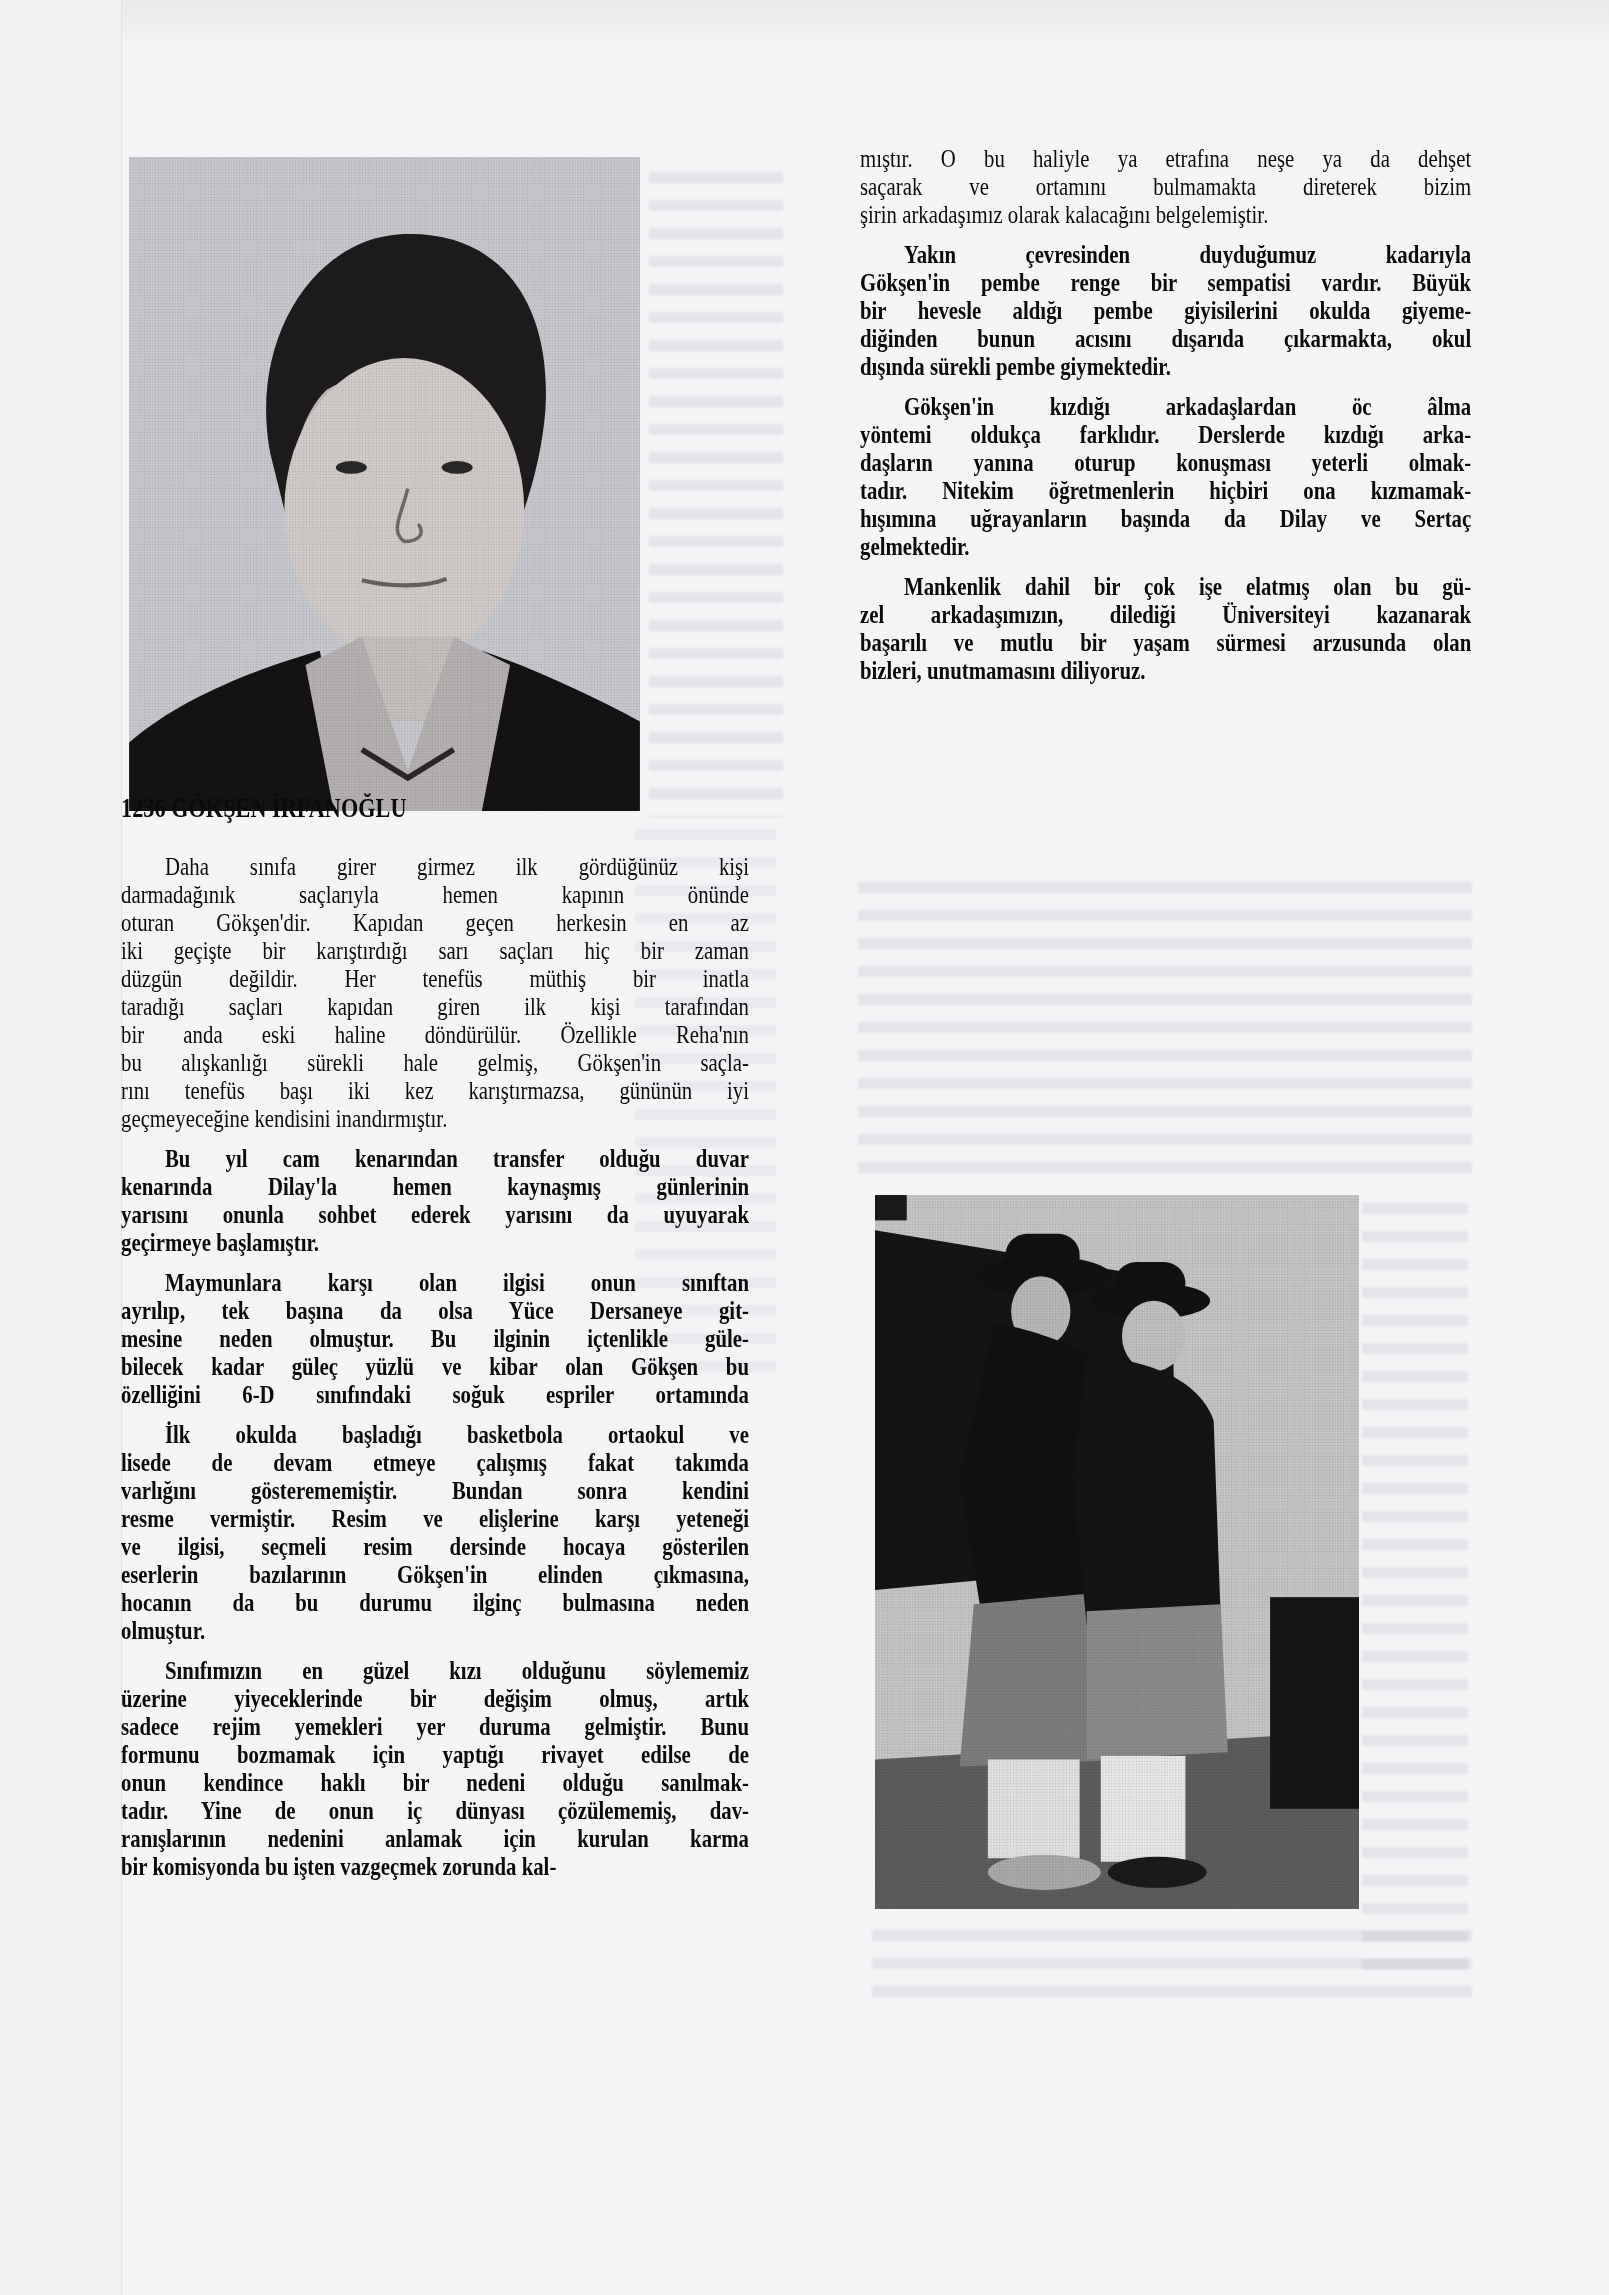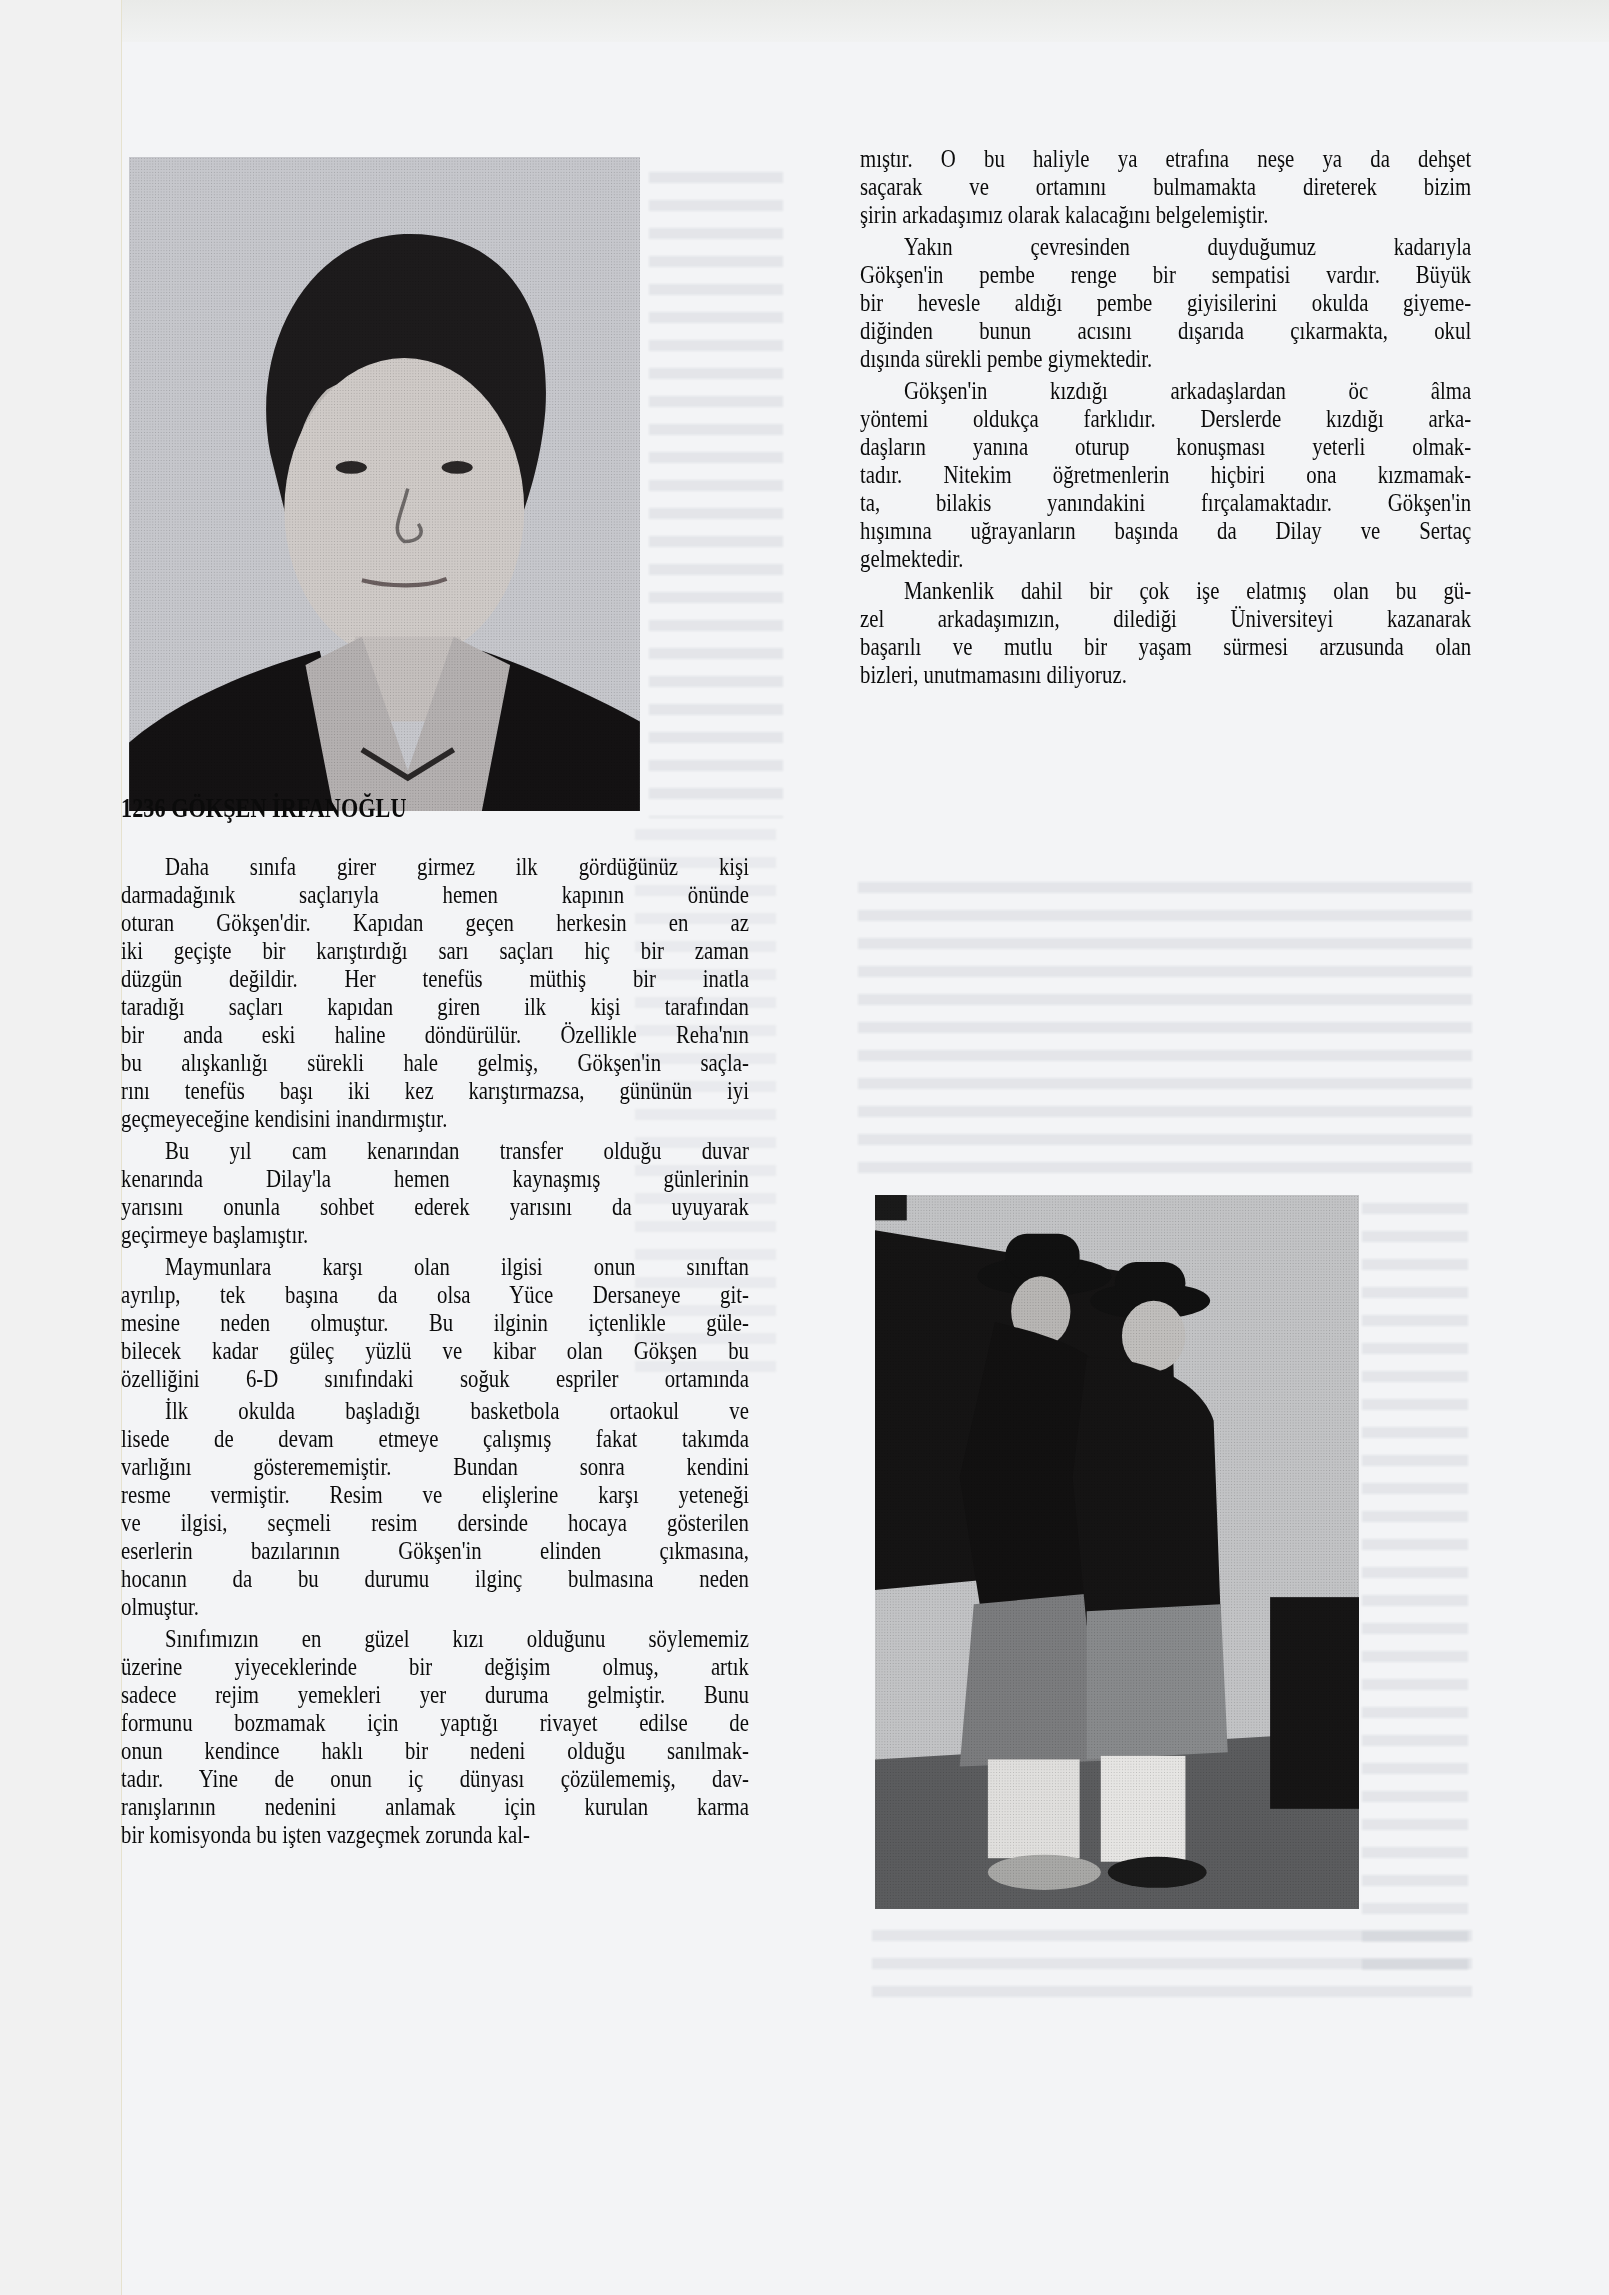--- a/index.html
+++ b/index.html
@@ -45,21 +45,21 @@
   .para { margin: 0; }
   .line {
     display: block; height: 28px; line-height: 28px; font-size: 26px;
     white-space: nowrap; overflow: visible;
   }
   .line-inner {
     display: inline-block; transform-origin: left center;
   }
   .line.justify .line-inner { width: 100%; text-align: justify; text-align-last: justify; }
   .line.indent .line-inner { padding-left: 55px; box-sizing: border-box; }
-  .para + .para { margin-top: 4px; }
+  .para + .para { margin-top: 12px; font-weight: bold; }
 
   .photo {
     position: absolute; overflow: hidden;
   }
   .photo-portrait {
     left: 129px; top: 157px; width: 511px; height: 654px;
     background:
       radial-gradient(ellipse 162px 212px at 50% 42%, #c9c4c0 0%, #b9b5b2 55%, rgba(0,0,0,0) 72%),
       #c6c7cc;
   }
@@ -200,21 +200,20 @@
         <span class="line justify"><span class="line-inner" style="width: 764px; text-align: justify; text-align-last: justify; transform: scaleX(0.8);">Gökşen'in pembe renge bir sempatisi vardır. Büyük</span></span>
         <span class="line justify"><span class="line-inner" style="width: 764px; text-align: justify; text-align-last: justify; transform: scaleX(0.8);">bir hevesle aldığı pembe giyisilerini okulda giyeme-</span></span>
         <span class="line justify"><span class="line-inner" style="width: 764px; text-align: justify; text-align-last: justify; transform: scaleX(0.8);">diğinden bunun acısını dışarıda çıkarmakta, okul</span></span>
         <span class="line"><span class="line-inner" style="width: auto; text-align: left; transform: scaleX(0.8);">dışında sürekli pembe giymektedir.</span></span>
       </div>
       <div class="para">
         <span class="line justify indent"><span class="line-inner" style="width: 764px; text-align: justify; text-align-last: justify; transform: scaleX(0.8);">Gökşen'in kızdığı arkadaşlardan öc âlma</span></span>
         <span class="line justify"><span class="line-inner" style="width: 764px; text-align: justify; text-align-last: justify; transform: scaleX(0.8);">yöntemi oldukça farklıdır. Derslerde kızdığı arka-</span></span>
         <span class="line justify"><span class="line-inner" style="width: 764px; text-align: justify; text-align-last: justify; transform: scaleX(0.8);">daşların yanına oturup konuşması yeterli olmak-</span></span>
         <span class="line justify"><span class="line-inner" style="width: 764px; text-align: justify; text-align-last: justify; transform: scaleX(0.8);">tadır. Nitekim öğretmenlerin hiçbiri ona kızmamak-</span></span>
-        <span class="line justify"><span class="line-inner" style="width: 764px; text-align: justify; text-align-last: justify; transform: scaleX(0.8);">ta, bilakis yanındakini fırçalamaktadır. Gökşen'in</span></span>
         <span class="line justify"><span class="line-inner" style="width: 764px; text-align: justify; text-align-last: justify; transform: scaleX(0.8);">hışımına uğrayanların başında da Dilay ve Sertaç</span></span>
         <span class="line"><span class="line-inner" style="width: auto; text-align: left; transform: scaleX(0.8);">gelmektedir.</span></span>
       </div>
       <div class="para">
         <span class="line justify indent"><span class="line-inner" style="width: 764px; text-align: justify; text-align-last: justify; transform: scaleX(0.8);">Mankenlik dahil bir çok işe elatmış olan bu gü-</span></span>
         <span class="line justify"><span class="line-inner" style="width: 764px; text-align: justify; text-align-last: justify; transform: scaleX(0.8);">zel arkadaşımızın, dilediği Üniversiteyi kazanarak</span></span>
         <span class="line justify"><span class="line-inner" style="width: 764px; text-align: justify; text-align-last: justify; transform: scaleX(0.8);">başarılı ve mutlu bir yaşam sürmesi arzusunda olan</span></span>
         <span class="line"><span class="line-inner" style="width: auto; text-align: left; transform: scaleX(0.8);">bizleri, unutmamasını diliyoruz.</span></span>
       </div>
     </div>

